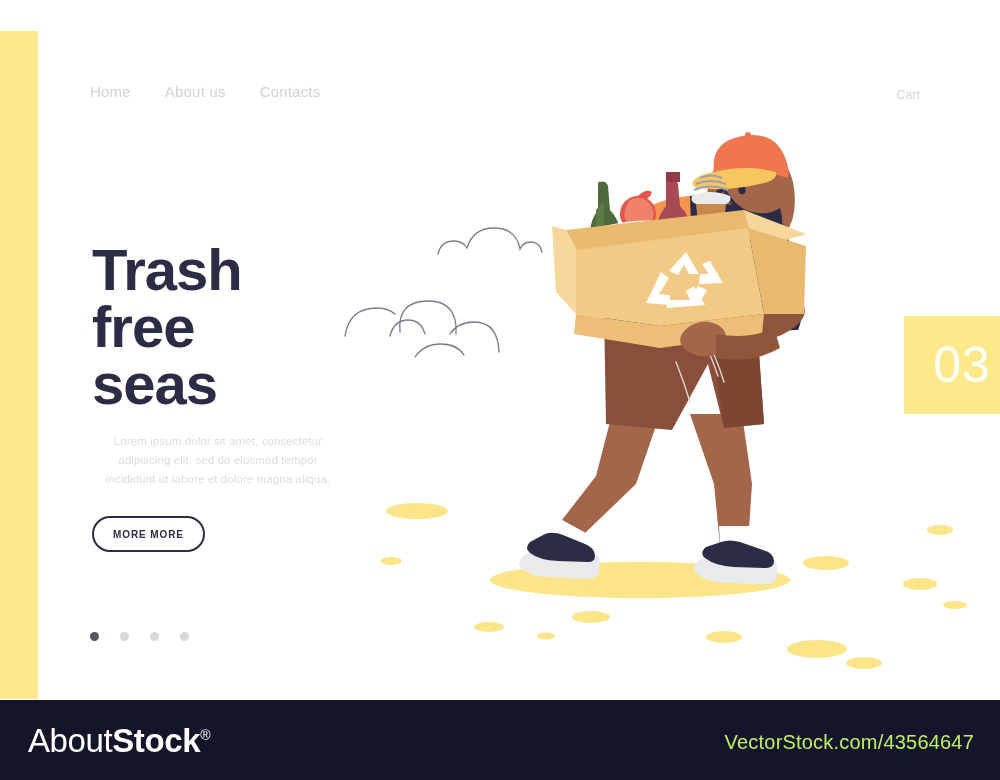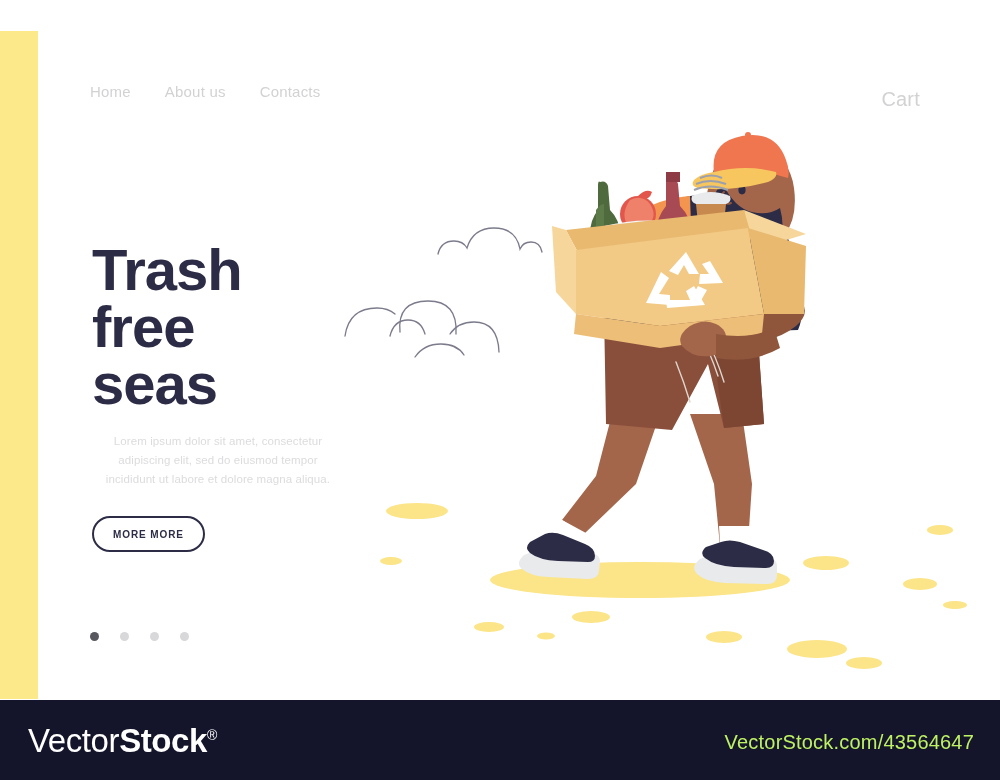--- a/index.html
+++ b/index.html
@@ -26,21 +26,21 @@
   #nav{
     position:absolute; left:90px; top:64px; height:26px;
     display:flex; align-items:center; gap:34px;
   }
   .nav-link{
     font-size:15px; color:#d2d2d4; letter-spacing:.2px;
     white-space:nowrap; cursor:pointer;
   }
   #cart-link{
     position:absolute; right:80px; top:74px;
-    font-size:20px; color:#d2d2d4; letter-spacing:.2px; cursor:pointer;
+    font-size:12px; color:#d2d2d4; letter-spacing:.2px; cursor:pointer;
   }
 
   
   #hero{ position:absolute; left:92px; top:228px; width:300px; }
   #headline{
     font-size:58px; line-height:.98; font-weight:bold;
     color:#2c2c47; letter-spacing:-1px;
   }
   #headline .hl-line{ display:block; }
   #subtext{
@@ -232,21 +232,24 @@
     <button id="read-more">MORE MORE</button>
   </div>
 
   <div id="dots">
     <span class="dot active"></span>
     <span class="dot"></span>
     <span class="dot"></span>
     <span class="dot"></span>
   </div>
 
+  <div id="badge">
+    <span id="badge-num">03</span>
+  </div>
 
 </div>
 
 <div id="footer">
   <div id="logo">
-    <span class="lg-light">Vector</span><span class="lg-bold">Stock</span><span class="lg-reg">®</span>
+    <span class="lg-light">About</span><span class="lg-bold">Stock</span><span class="lg-reg">®</span>
   </div>
   <div id="footer-url">VectorStock.com/43564647</div>
 </div>
 
 </body></html>

